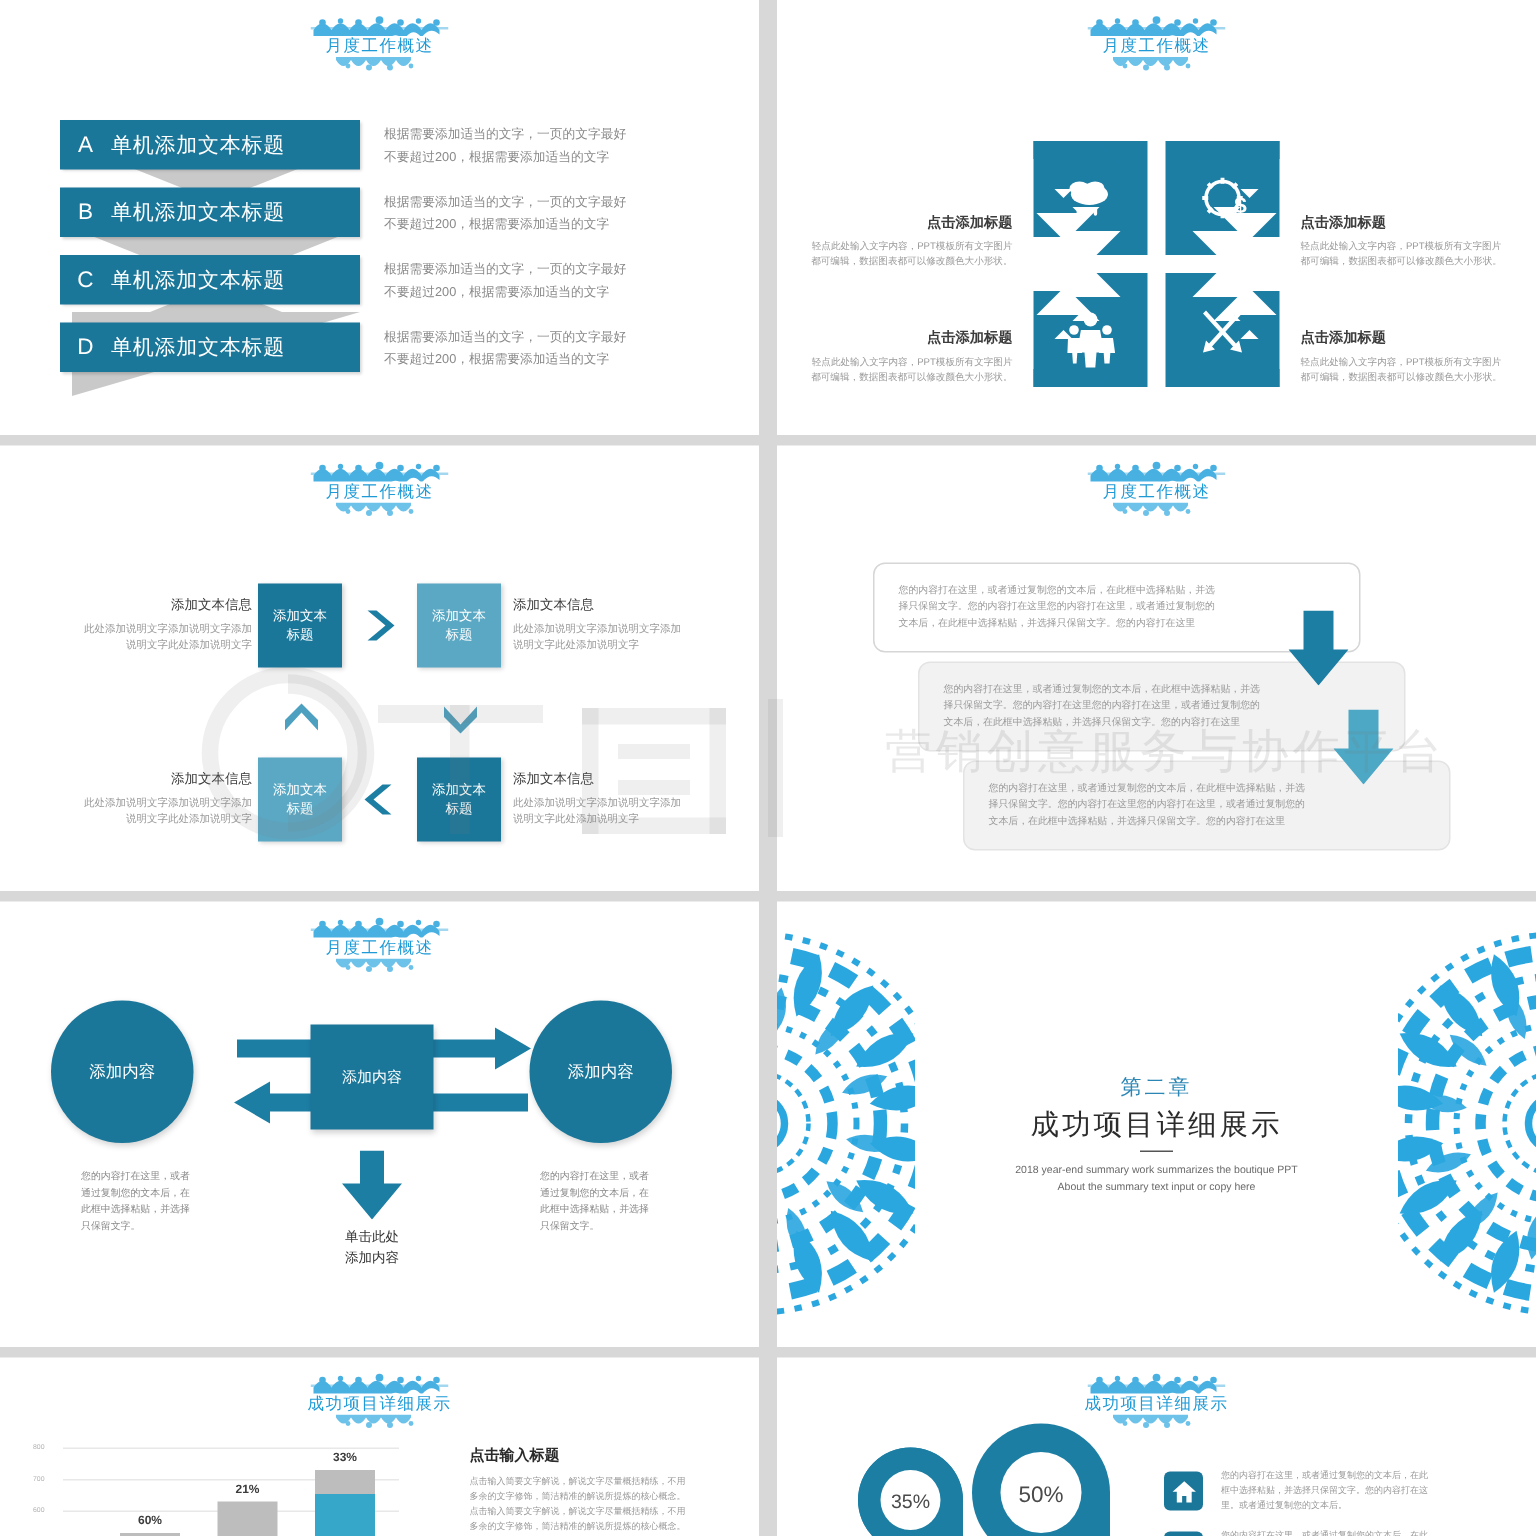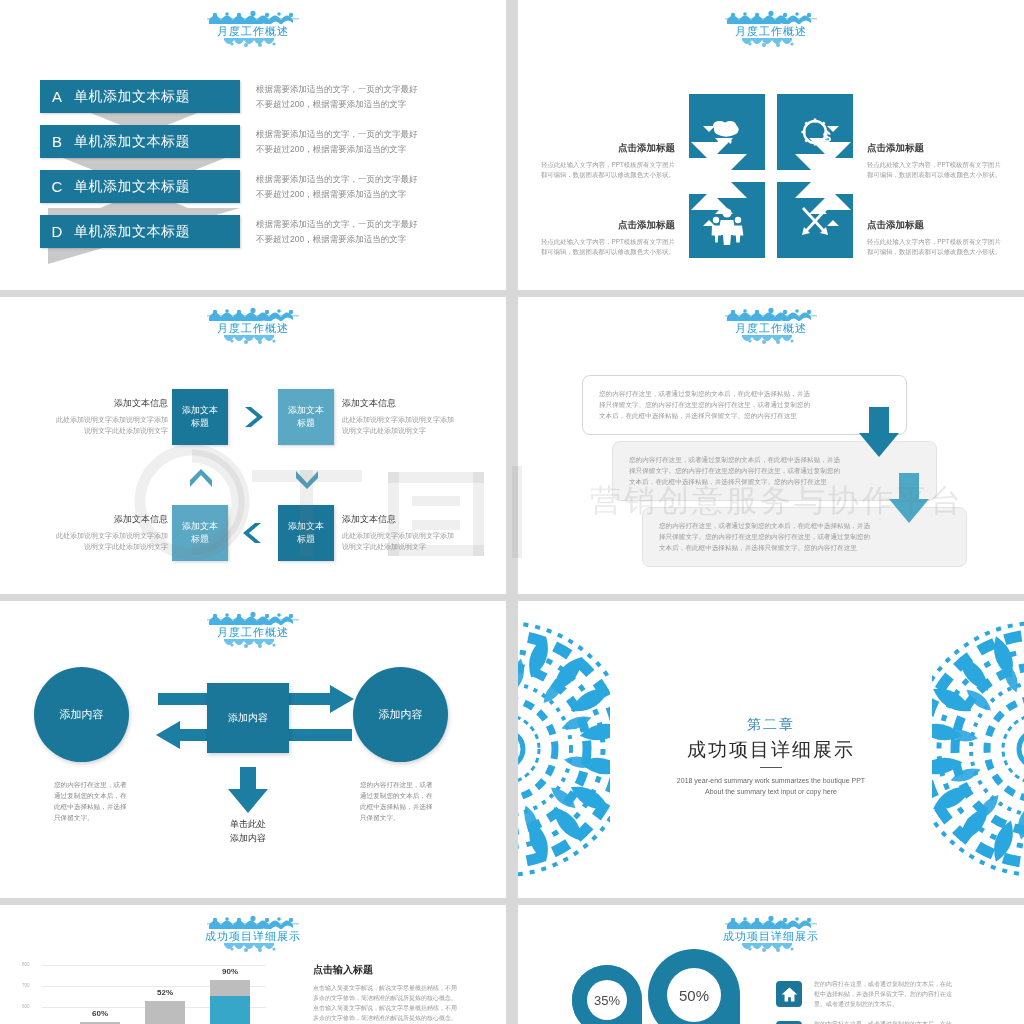--- a/index.html
+++ b/index.html
@@ -639,26 +639,26 @@
       <div class="ch-ylab" style="left:2px;top:39px">600</div>
       <div class="ch-grid" style="top:42px"></div>
 
       <div class="bar" style="left:60px;width:40px;height:23px">
         <div class="seg" style="background:#bdbdbd;bottom:0;height:23px"></div>
         <div class="pct" style="top:-13px">60%</div>
       </div>
       <div class="bar" style="left:125px;width:40px;height:44px">
         <div class="seg" style="background:#bdbdbd;bottom:0;height:44px"></div>
 
-        <div class="pct" style="top:-13px">52%</div>
+        <div class="pct" style="top:-13px">21%</div>
       </div>
       <div class="bar" style="left:190px;width:40px;height:65px">
         <div class="seg" style="background:#bdbdbd;bottom:0;height:65px"></div>
         <div class="seg" style="background:#36a6c9;bottom:0;height:49px"></div>
-        <div class="pct" style="top:-13px">90%</div>
+        <div class="pct" style="top:-13px">33%</div>
       </div>
     </div>
 
     <div class="s7-right">
       <div class="t">点击输入标题</div>
       <div class="d">
         <div>点击输入简要文字解说，解说文字尽量概括精练，不用</div>
         <div>多余的文字修饰，简洁精准的解说所提炼的核心概念。</div>
         <div>点击输入简要文字解说，解说文字尽量概括精练，不用</div>
         <div>多余的文字修饰，简洁精准的解说所提炼的核心概念。</div>

